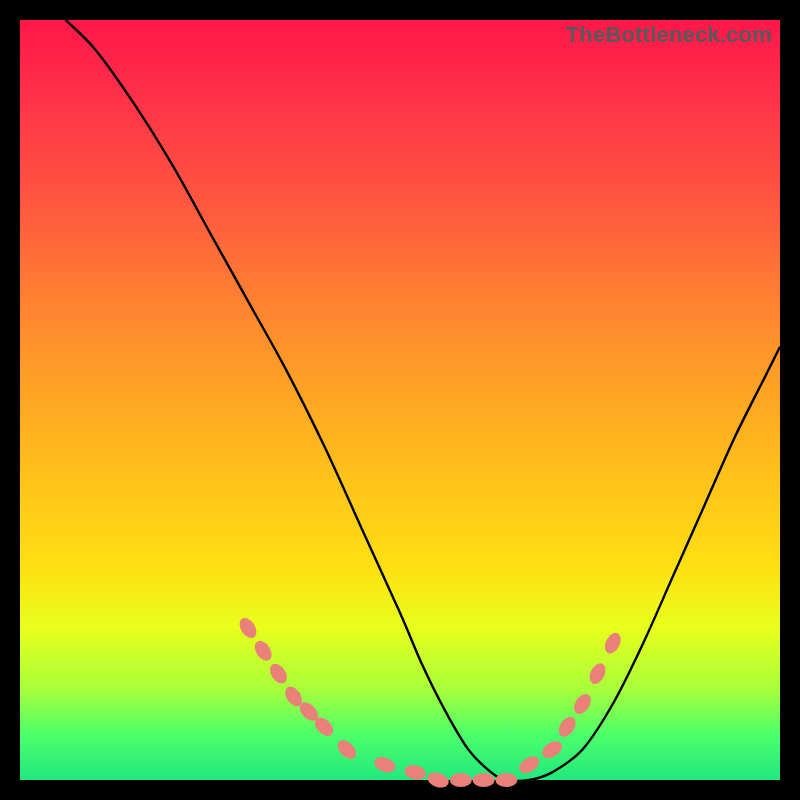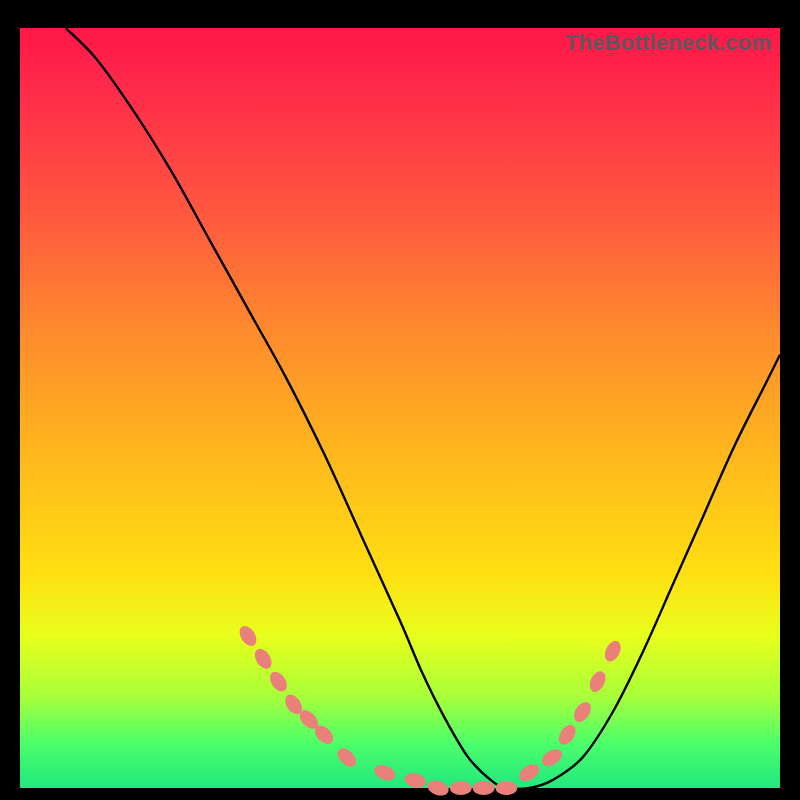--- a/index.html
+++ b/index.html
@@ -7,21 +7,21 @@
     padding: 0;
     width: 800px;
     height: 800px;
     background: #000;
     overflow: hidden;
     font-family: Arial, Helvetica, sans-serif;
   }
   .frame {
     position: absolute;
     left: 20px;
-    top: 28px;
+    top: 20px;
     width: 760px;
     height: 760px;
     background: #86efac;
   }
   .plot-area {
     position: absolute;
     left: 0;
     top: 0;
     width: 760px;
     height: 760px;

